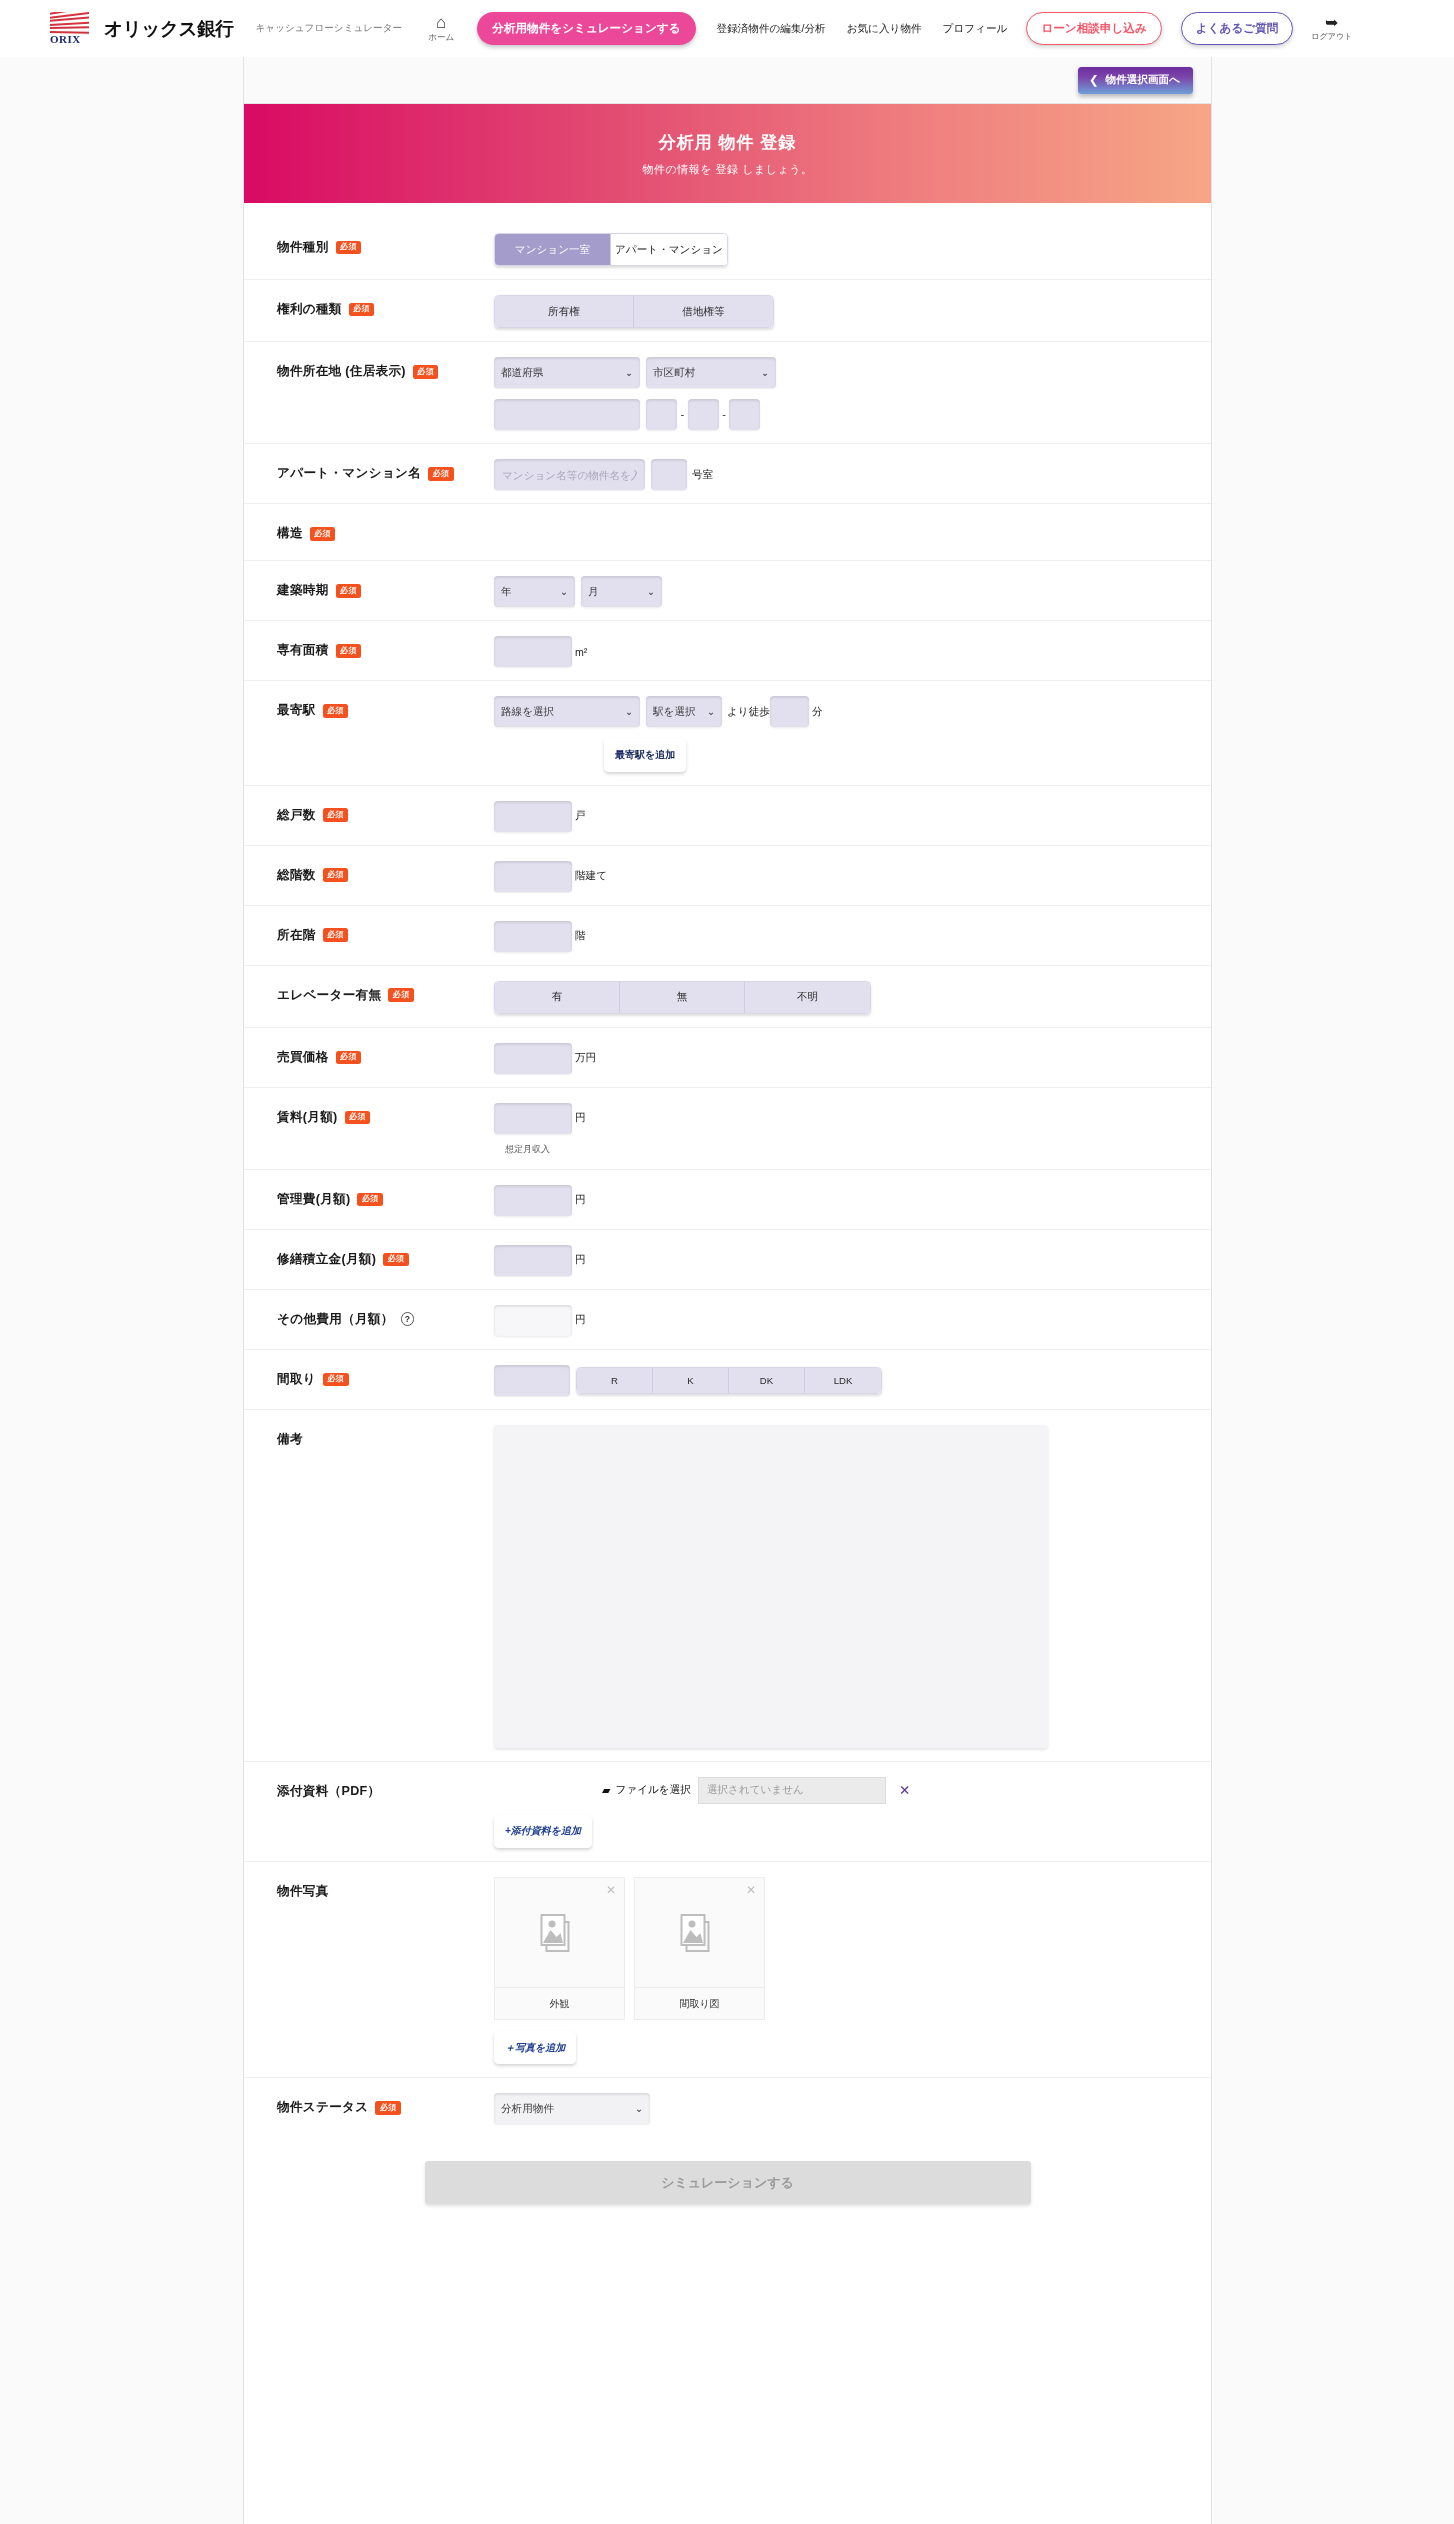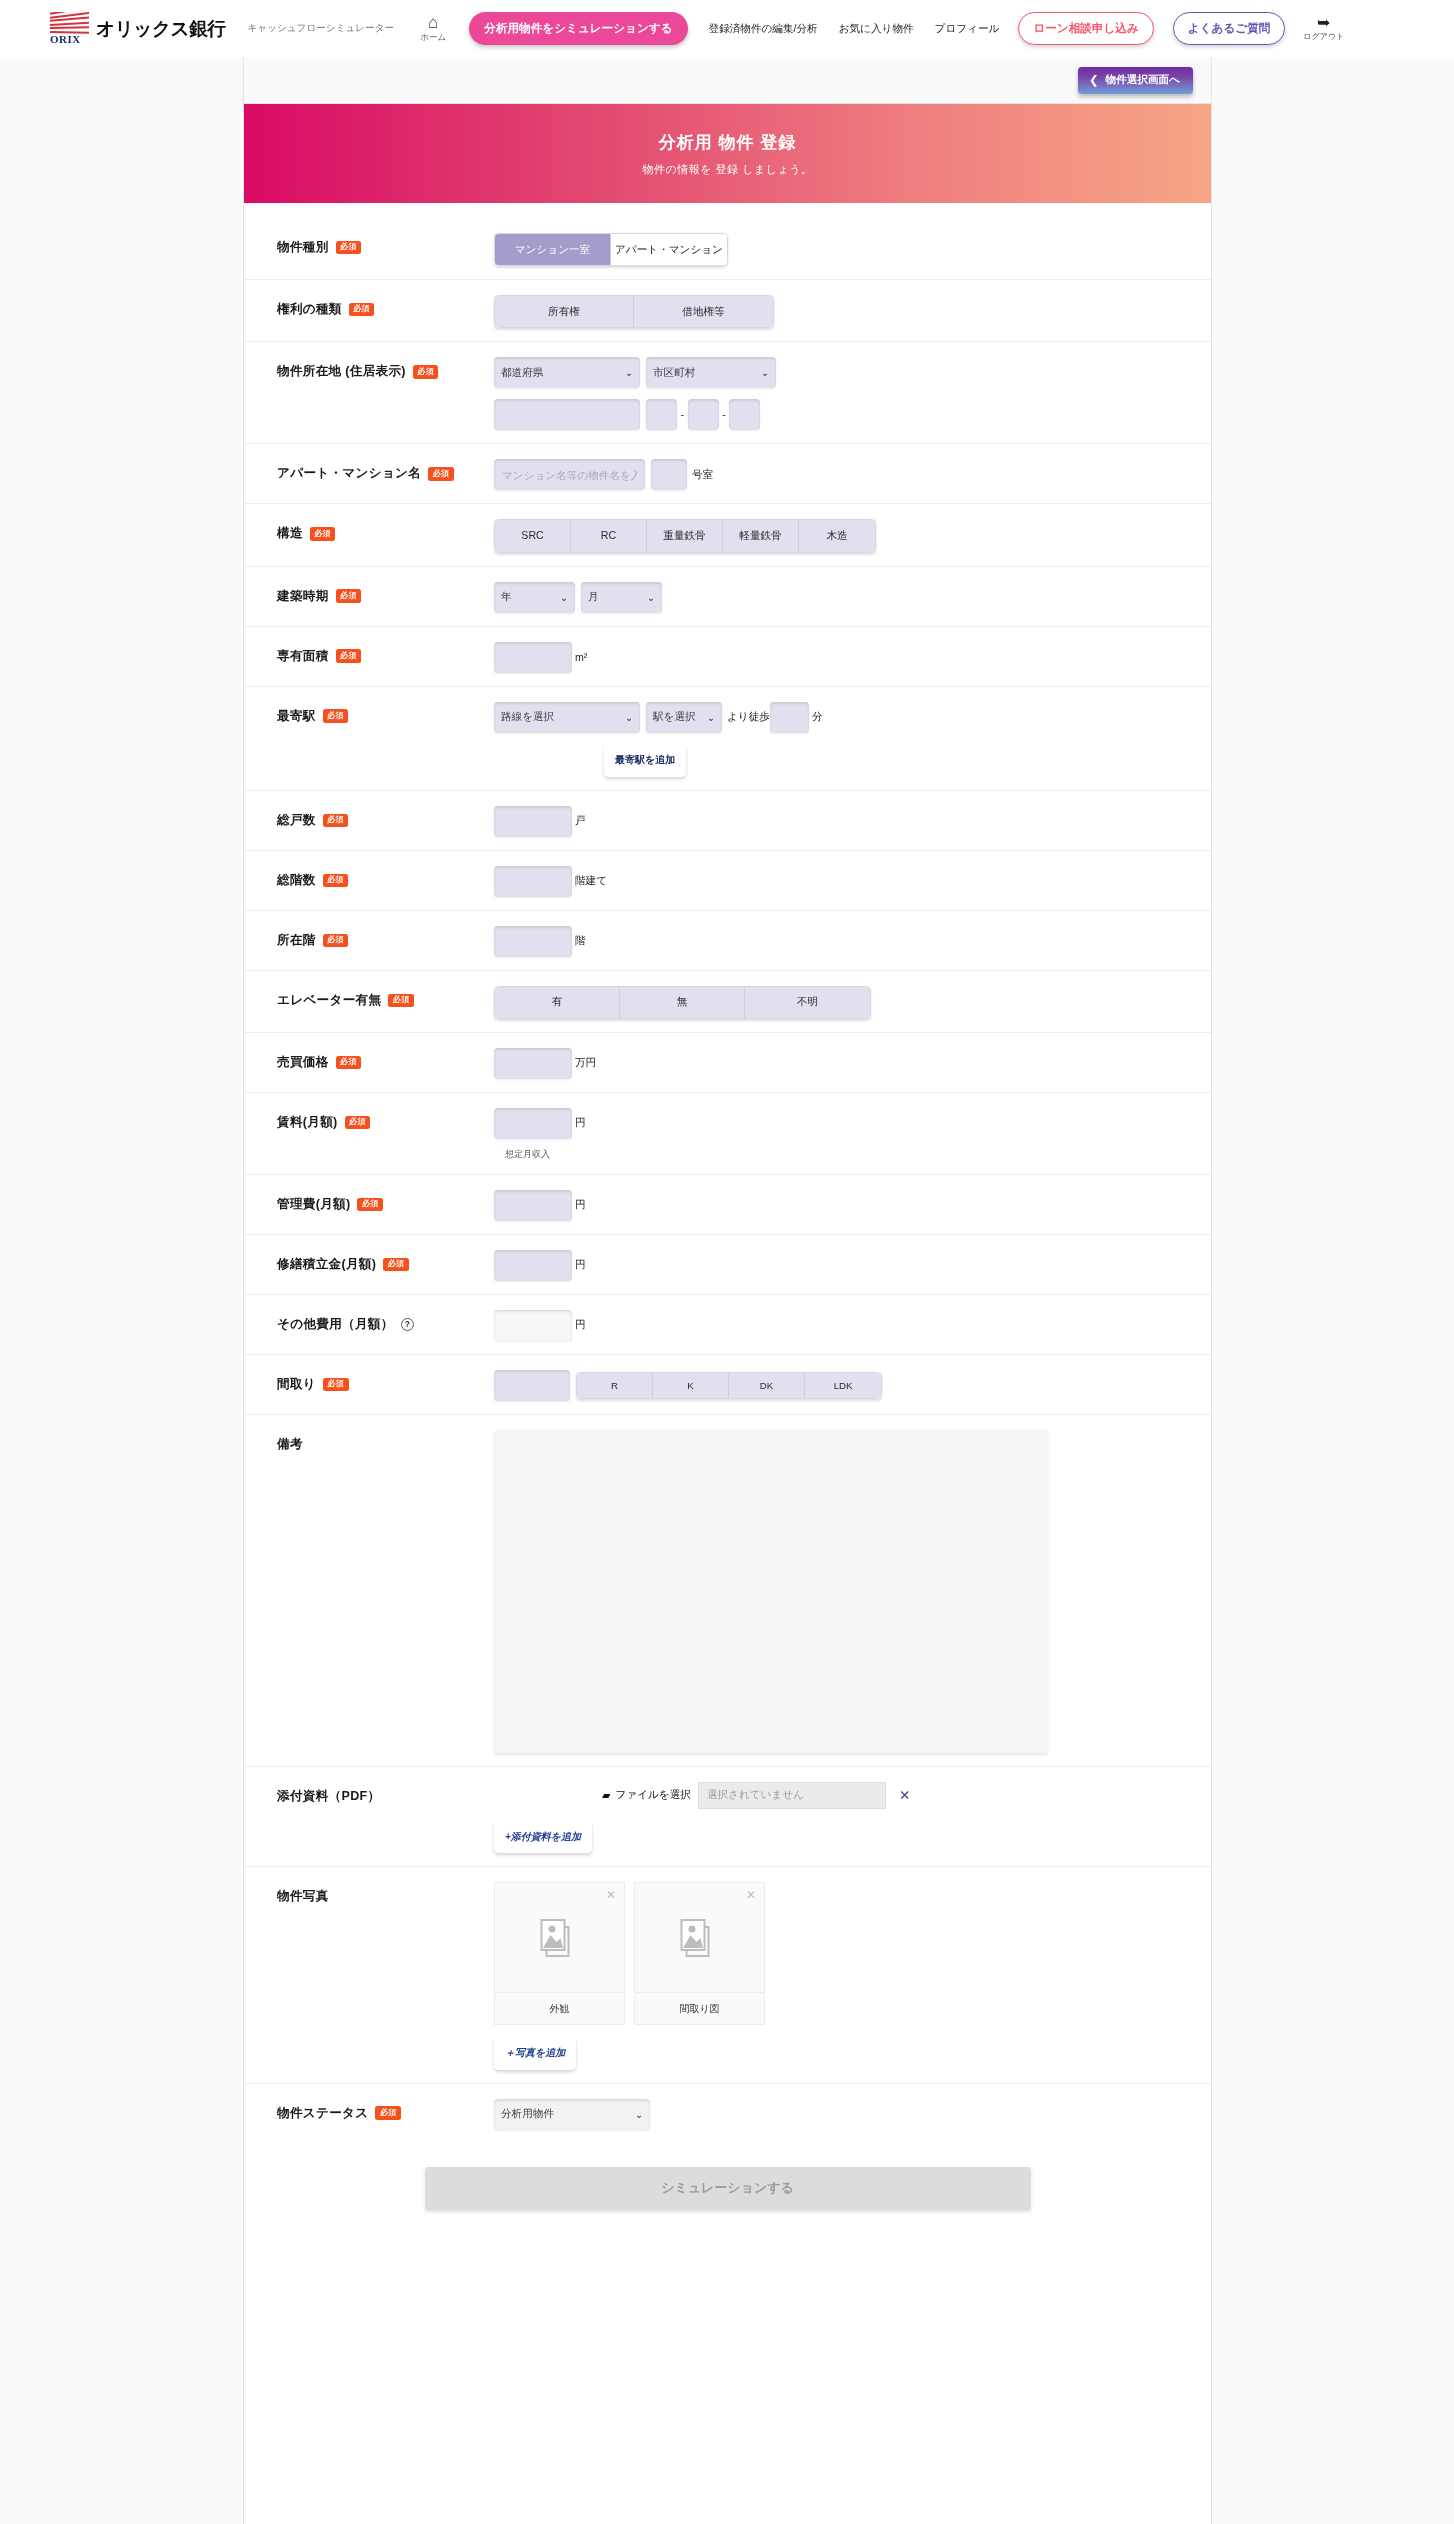--- a/index.html
+++ b/index.html
@@ -13,21 +13,21 @@
   
   .topnav {
     height: 57px;
     background: #ffffff;
     display: flex;
     align-items: center;
     padding: 0 19px 0 50px;
     gap: 0px;
     position: relative;
   }
-  .brand { display: flex; align-items: center; gap: 7px; flex: 0 0 auto; }
+  .brand { display: flex; align-items: center; gap: 15px; flex: 0 0 auto; }
   .brand-mark {
     width: 39px; height: 33px;
     position: relative;
     display: flex; flex-direction: column; justify-content: flex-start;
   }
   .brand-mark .stripes { width: 39px; height: 22px; position: relative; overflow: hidden; }
   .brand-mark .stripes i {
     position: absolute; left: -2px; width: 45px; height: 1.5px;
     background: #d2333c; display: block; transform-origin: left center;
   }
@@ -393,31 +393,20 @@
           <span class="unit">号室</span>
         </div>
       </div>
     </div>
 
     <div class="row">
       <div class="row-label">
         <span>構造</span>
         <span class="badge-req">必須</span>
       </div>
-      <div class="row-field">
-        <div class="fline">
-          <div class="seg w5">
-            <div class="opt">SRC</div>
-            <div class="opt">RC</div>
-            <div class="opt">重量鉄骨</div>
-            <div class="opt">軽量鉄骨</div>
-            <div class="opt">木造</div>
-          </div>
-        </div>
-      </div>
     </div>
 
     <div class="row">
       <div class="row-label">
         <span>建築時期</span>
         <span class="badge-req">必須</span>
       </div>
       <div class="row-field">
         <div class="fline">
           <div class="sel w-yr">

